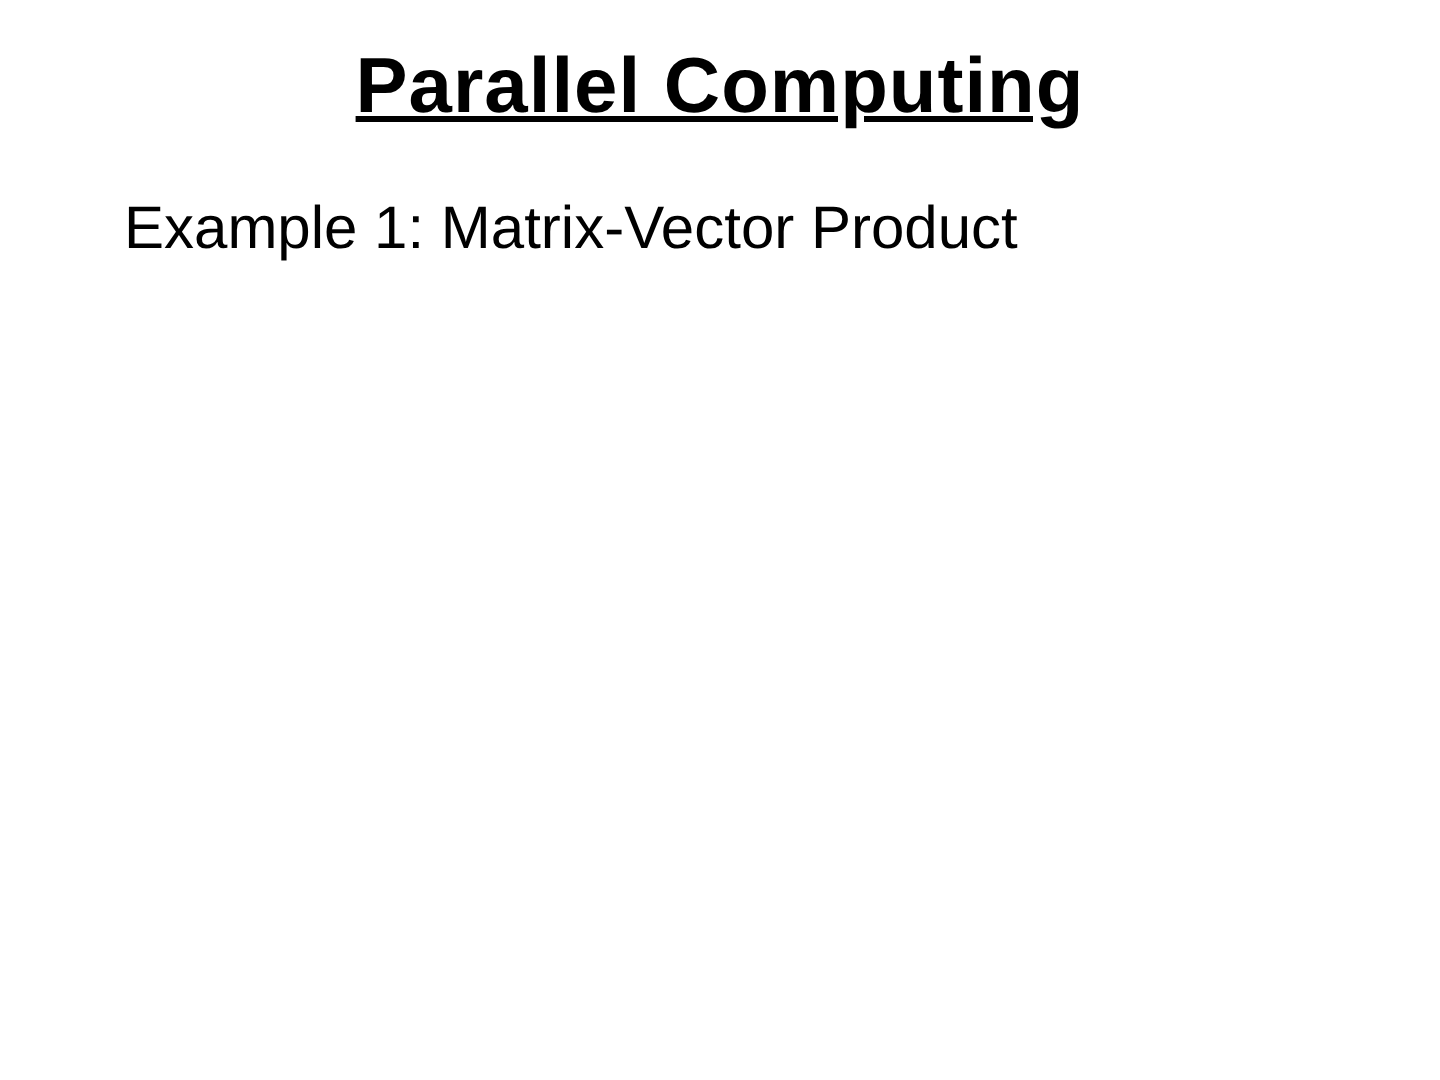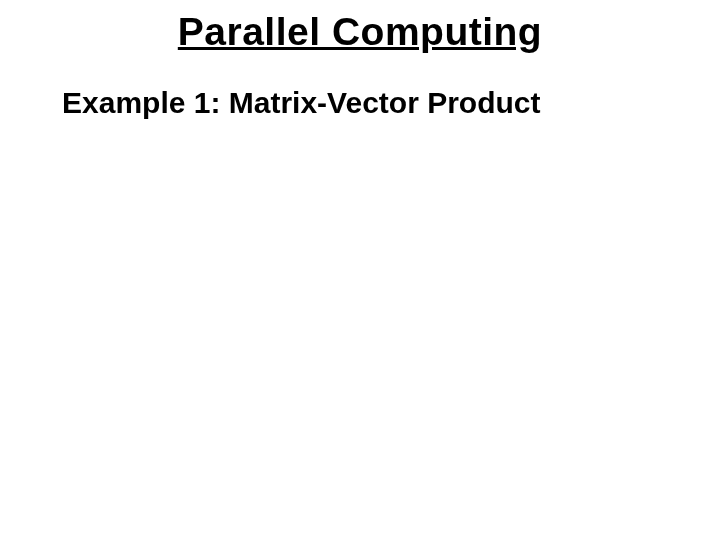--- a/index.html
+++ b/index.html
@@ -11,32 +11,32 @@
       width: 720px;
       height: 540px;
       background: #ffffff;
       font-family: Arial, Helvetica, sans-serif;
       color: #000000;
       overflow: hidden;
     }
     .slide {
       width: 100%;
       height: 100%;
-      padding-top: 10px;
+      padding-top: 22px;
     }
     .title {
       font-size: 39px;
       font-weight: bold;
       text-align: center;
       text-decoration: underline;
       letter-spacing: 0.5px;
     }
     .subtitle {
       font-size: 30px;
-      font-weight: bold;
+      font-weight: normal;
       margin-top: 32px;
       margin-left: 62px;
     }
   </style>
 </head>
 <body>
 
 <div class="slide">
   <h1 class="title">Parallel Computing</h1>
   <h2 class="subtitle">Example 1: Matrix-Vector Product</h2>

